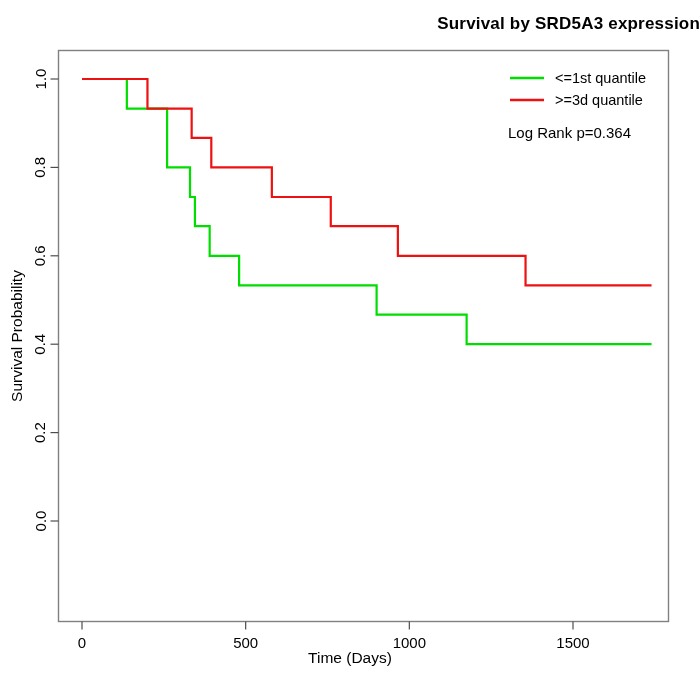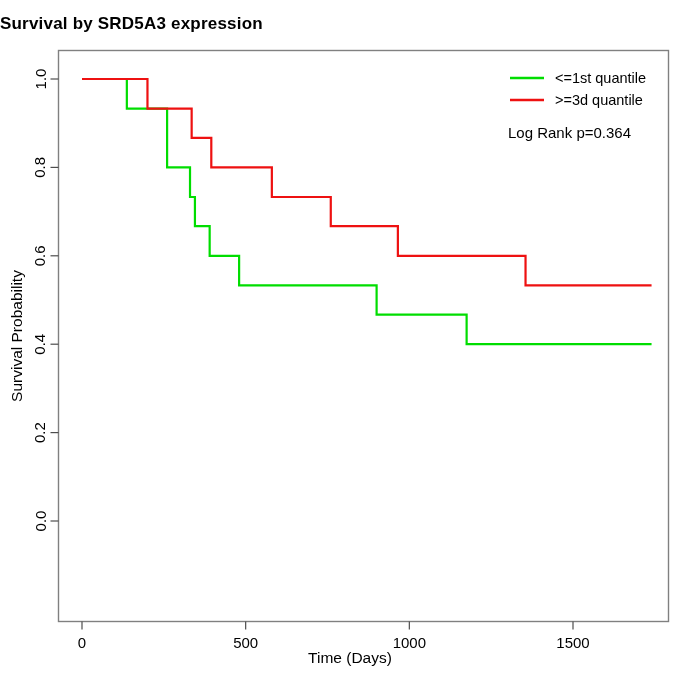--- a/index.html
+++ b/index.html
@@ -13,21 +13,21 @@
     height: 700px;
     background: #ffffff;
     font-family: "Liberation Sans", sans-serif;
     overflow: hidden;
   }
   #chart-title {
     position: absolute;
     left: 0;
     top: 14px;
     width: 700px;
-    text-align: left;
+    text-align: right;
     font-size: 17px;
     font-weight: bold;
     color: #000000;
     letter-spacing: 0.2px;
   }
   #plot-svg {
     position: absolute;
     left: 0;
     top: 0;
   }

